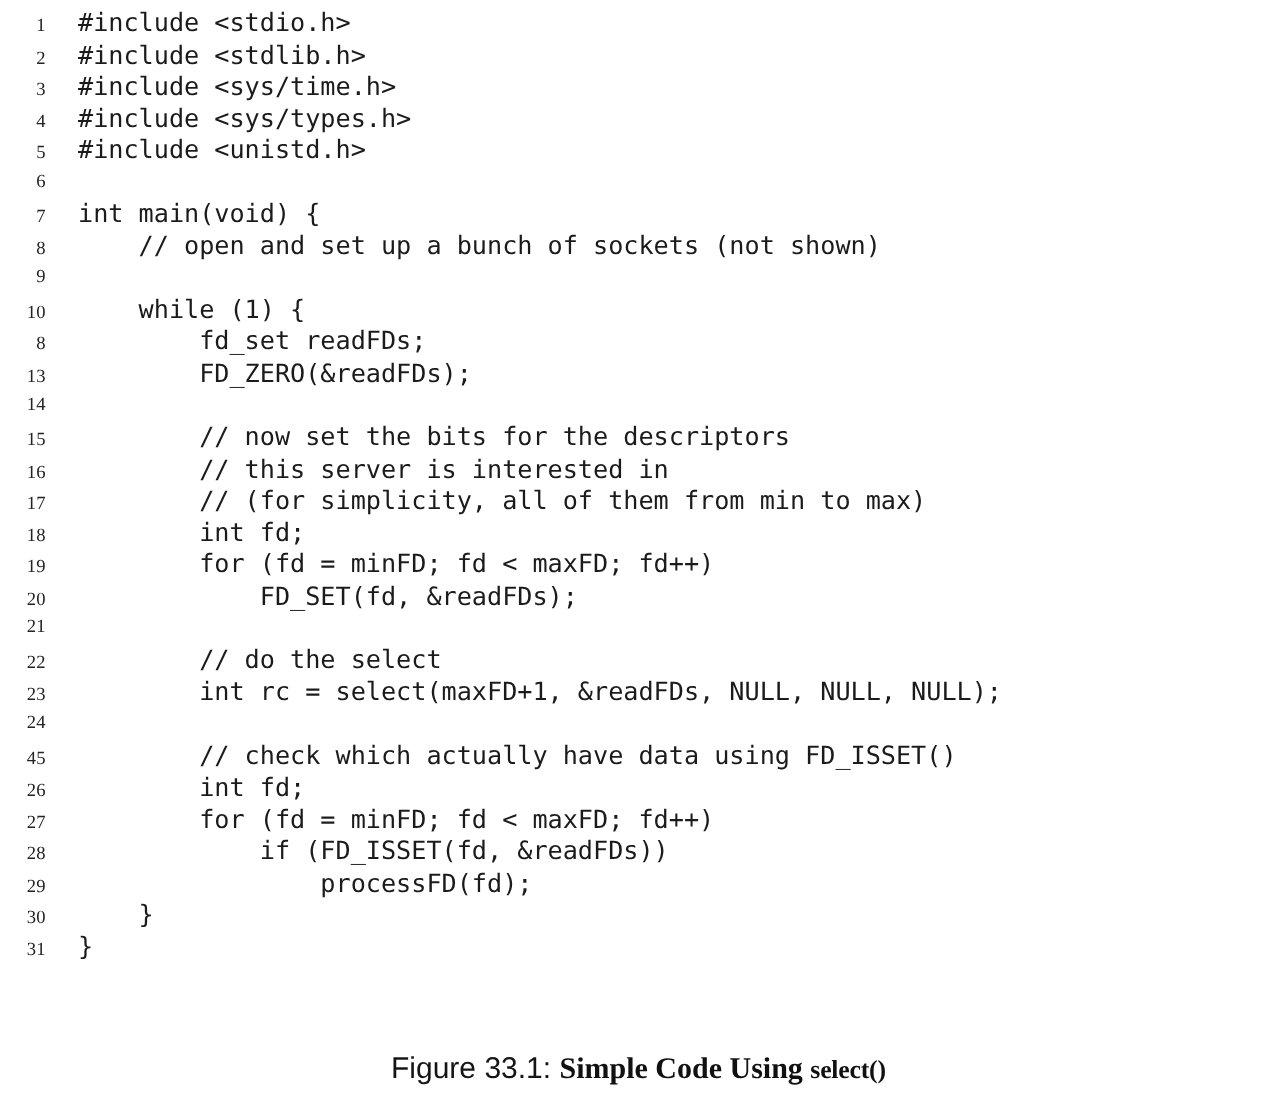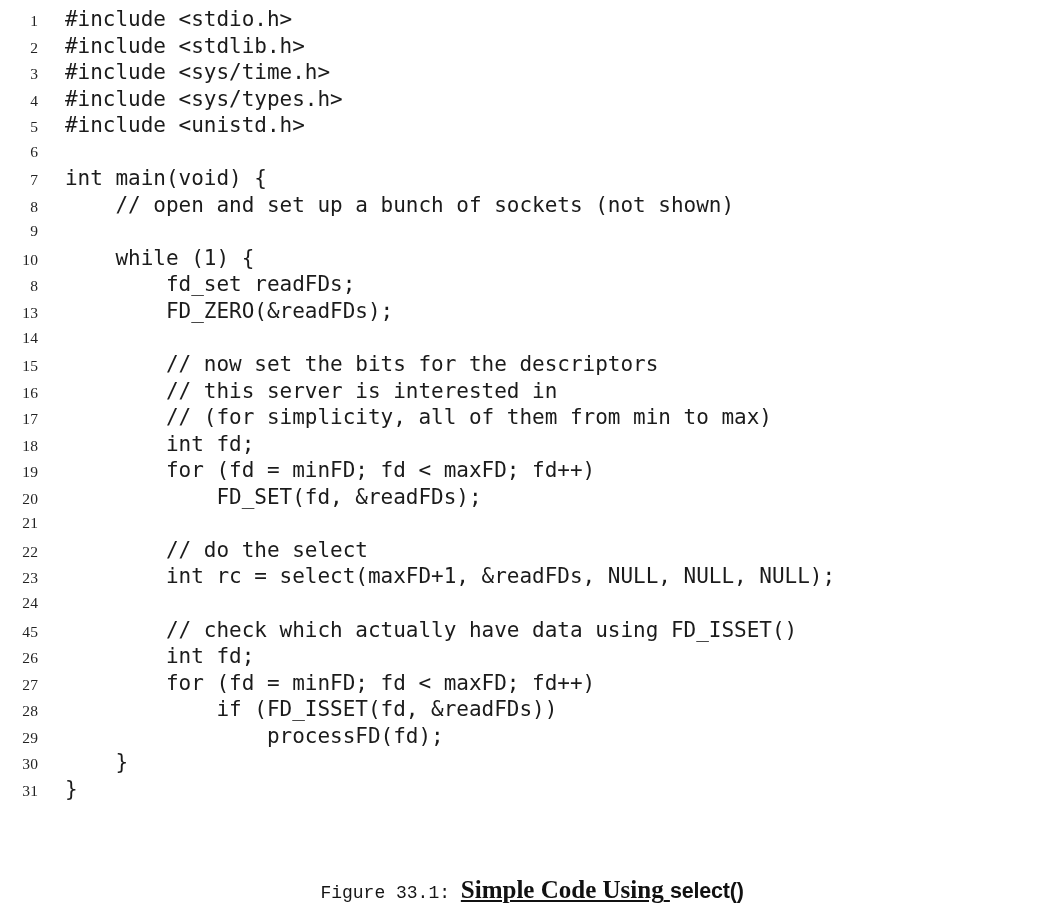--- a/index.html
+++ b/index.html
@@ -69,36 +69,35 @@
   #figure-caption {
     position: absolute;
     left: 0;
     top: 876px;
     width: 1064px;
     text-align: center;
     white-space: nowrap;
   }
 
   .cap-prefix {
-    font-family: Liberation Mono, monospace;
-    font-size: 18px;
+    font-family: Liberation Sans, sans-serif;
+    font-size: 25px;
     font-weight: 400;
     color: #151515;
   }
 
   .cap-title {
     font-family: "Liberation Serif", "DejaVu Serif", serif;
     font-size: 25px;
     font-weight: 700;
     color: #111111;
-    text-decoration: underline;
   }
 
   .cap-mono {
-    font-family: Liberation Sans, sans-serif;
+    font-family: Liberation Serif, serif;
     font-size: 21.5px;
     font-weight: 700;
     color: #111111;
     letter-spacing: -0.2px;
     text-align: center;
   }
 </style>
 </head>
 <body>
 

